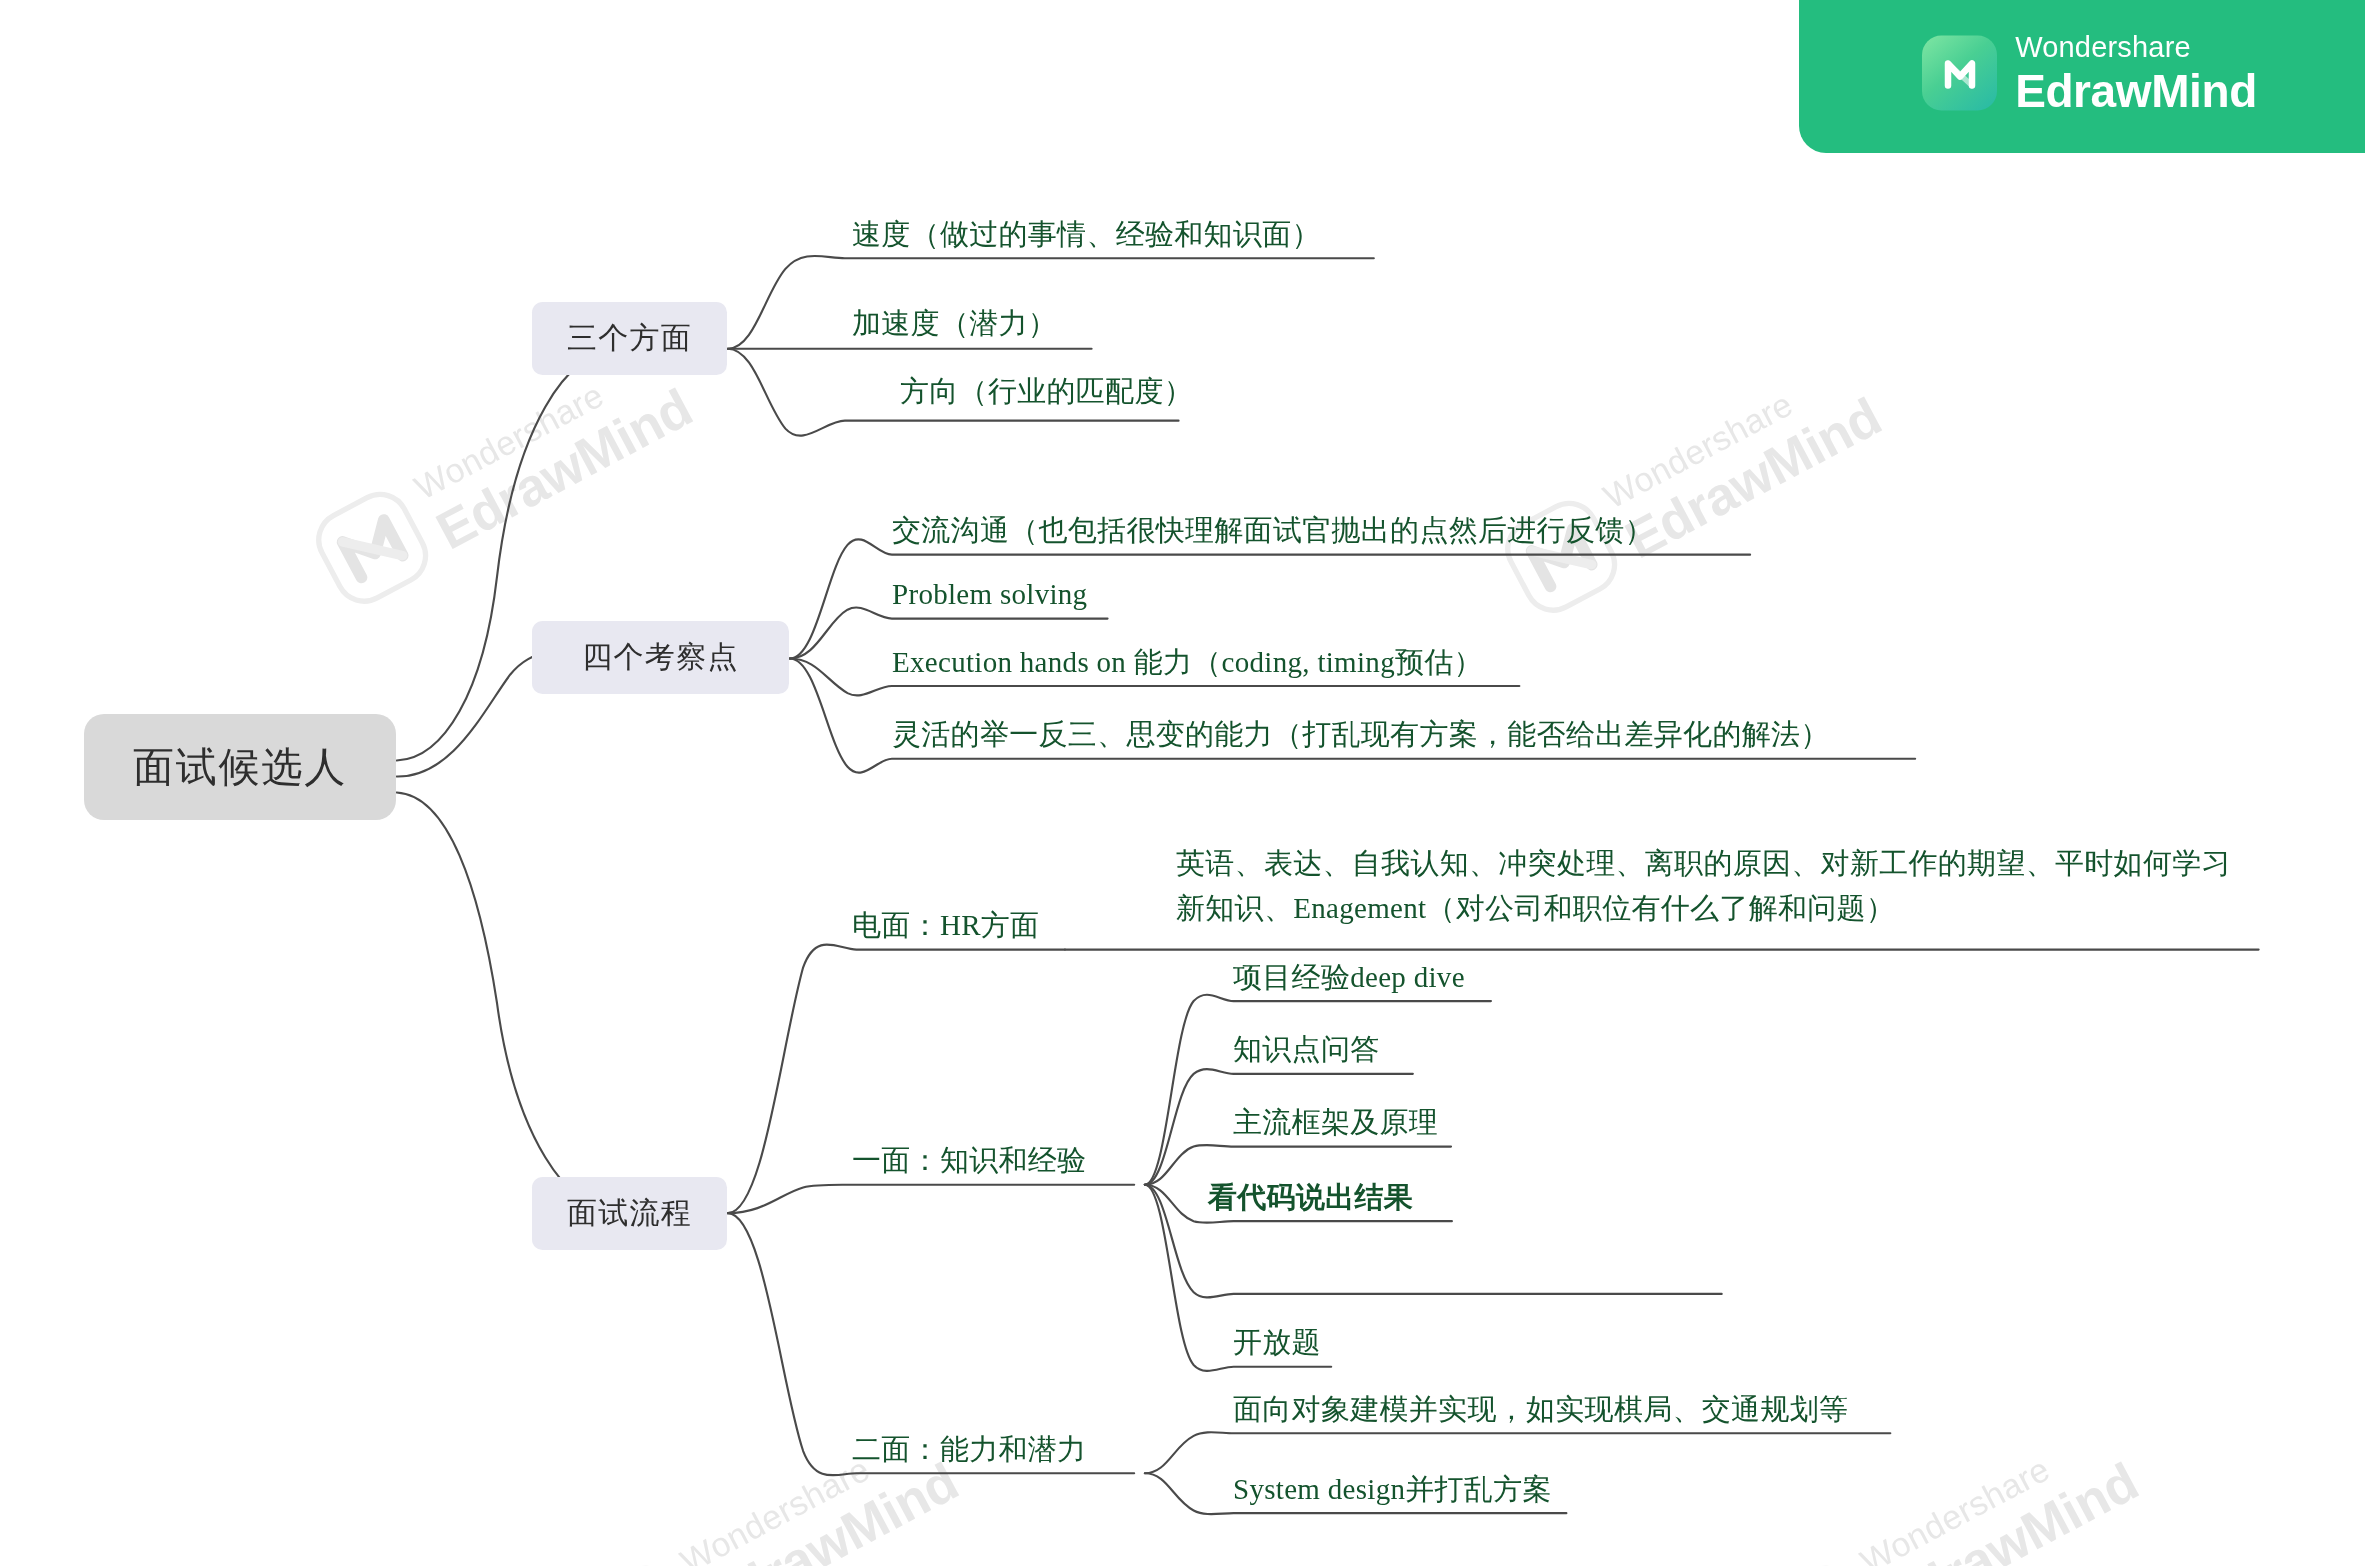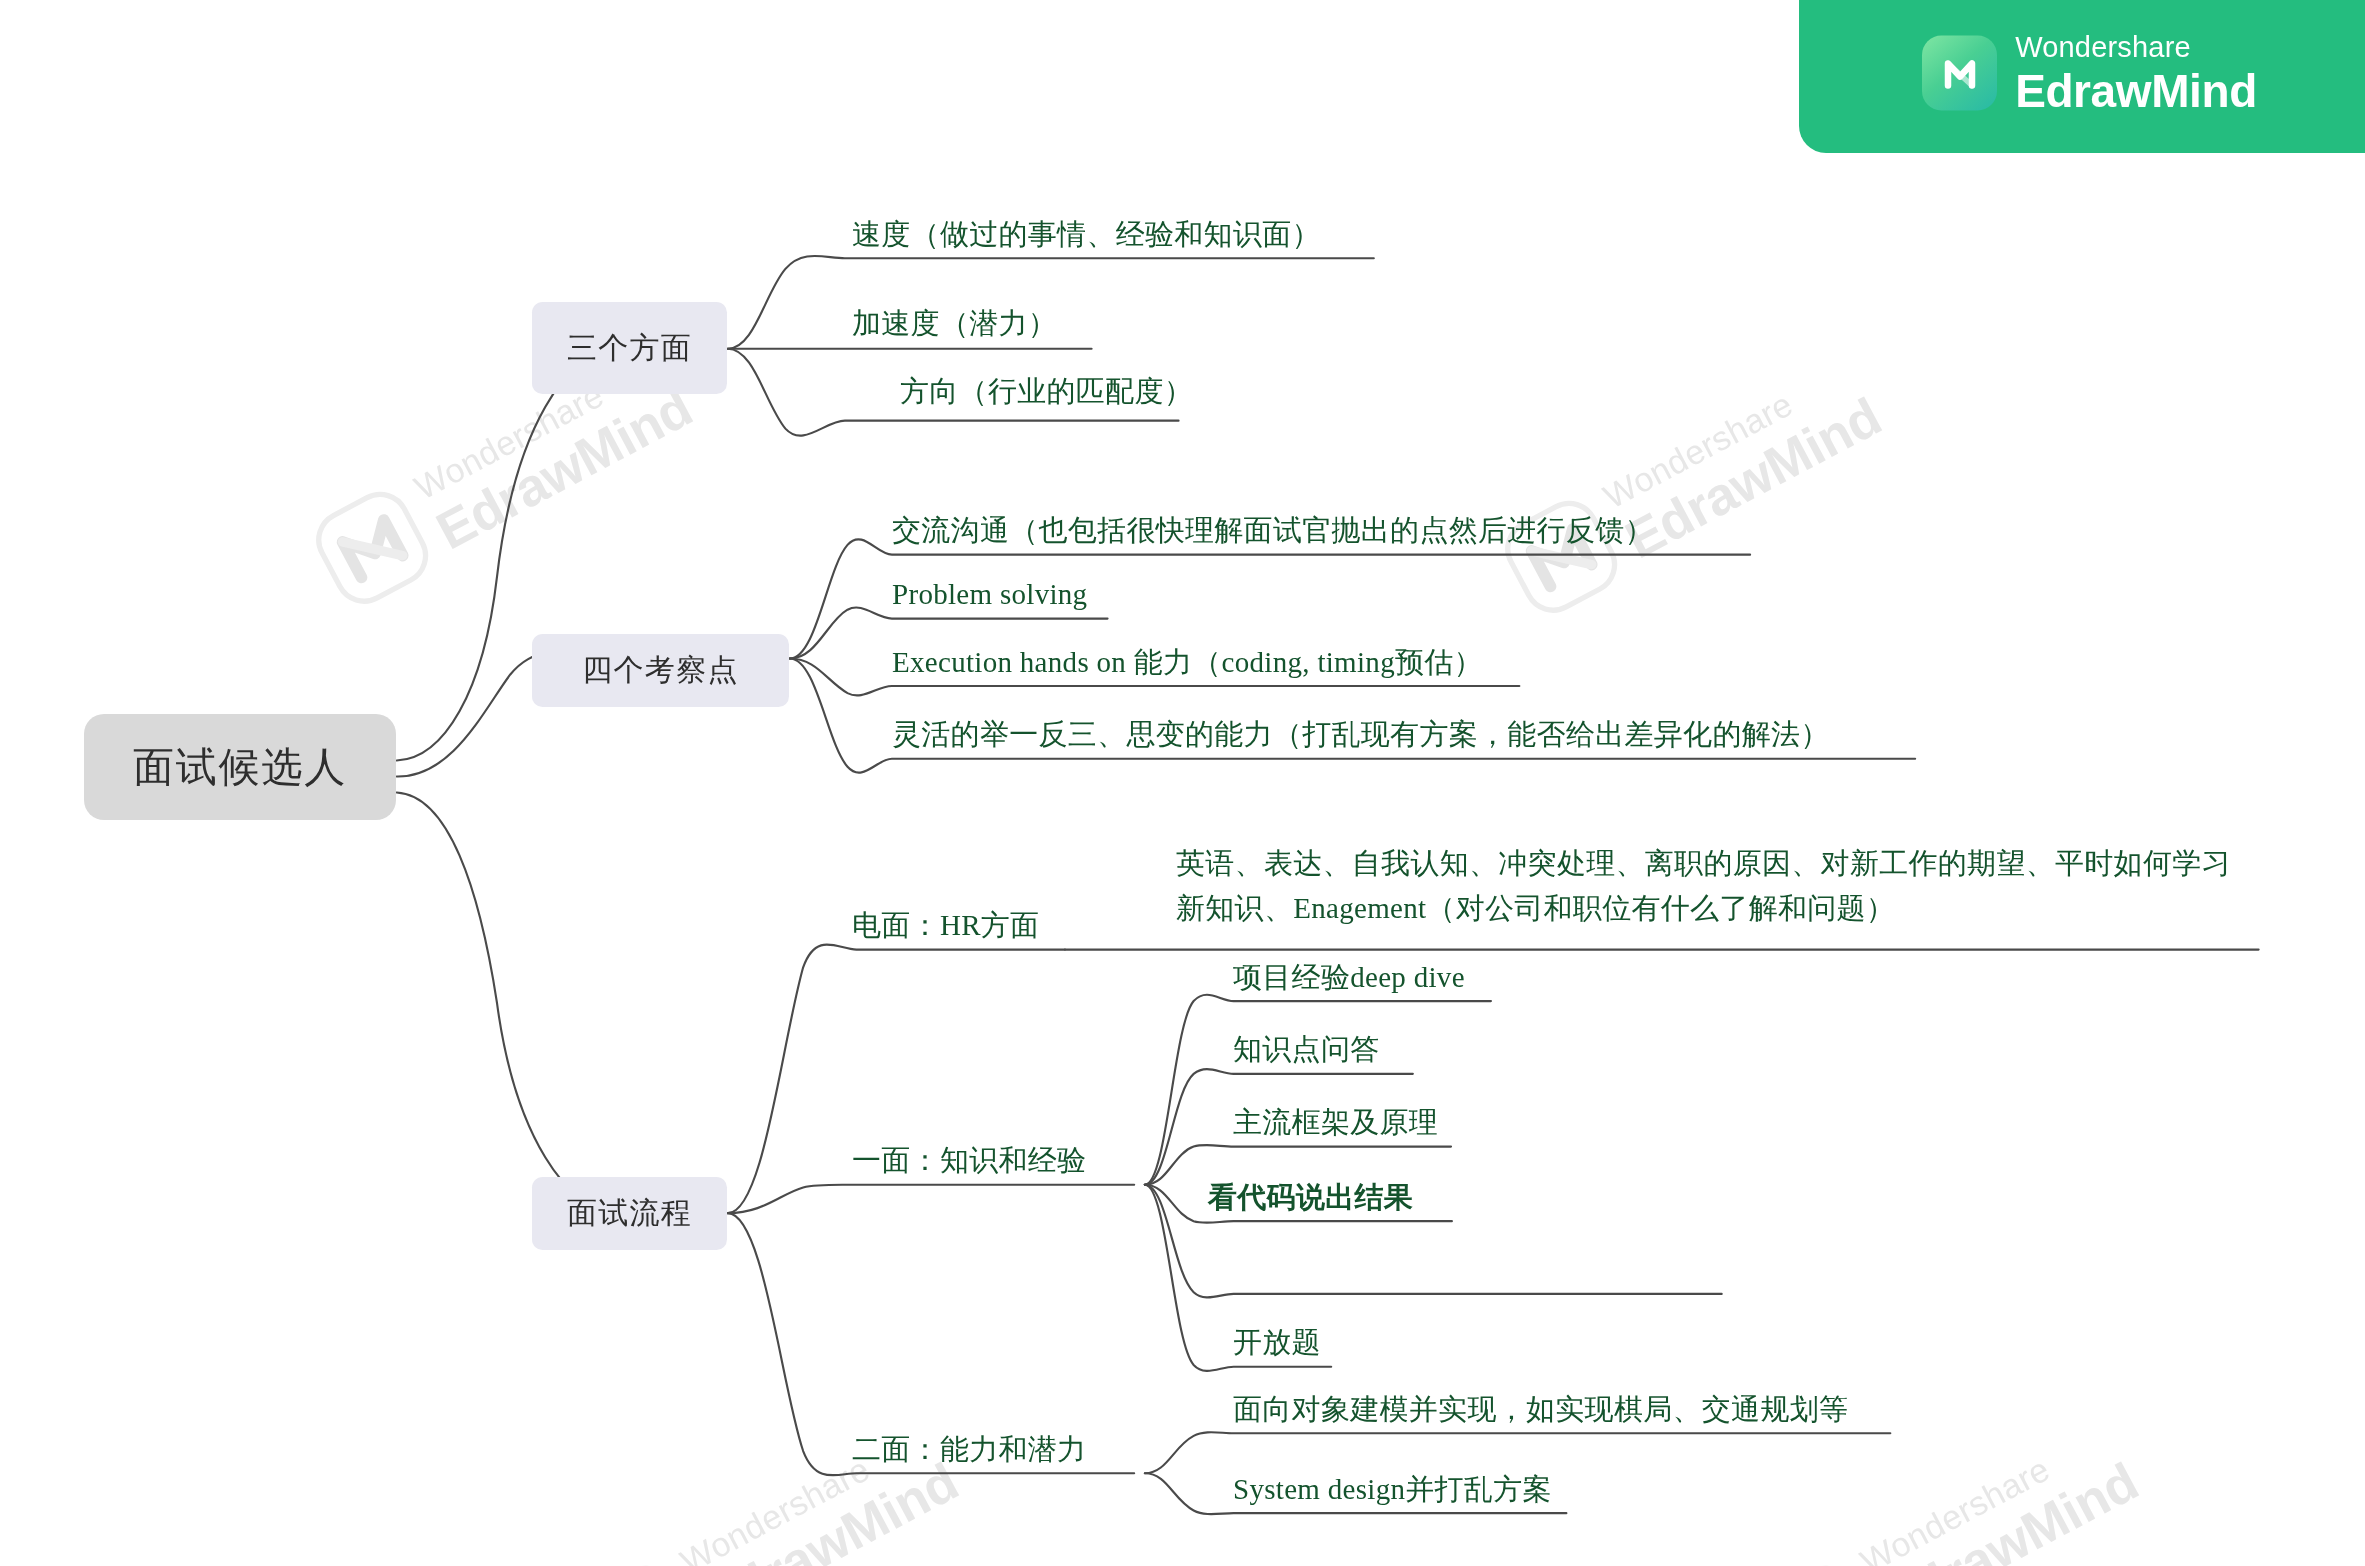--- a/index.html
+++ b/index.html
@@ -272,35 +272,35 @@
 
     </g>
   </svg>
 
   <div id="nodes-layer">
 
     <div class="node node-root" style="left:84px; top:714px; width:312px; height:106px;">
       <span>面试候选人</span>
     </div>
 
-    <div class="node node-branch" style="left:532px; top:302px; width:195px; height:92px;text-align:center;">
+    <div class="node node-branch" style="left:532px; top:302px; width:195px; height:73px;text-align:center;">
       <span>三个方面</span>
     </div>
 
     <div class="node node-text" style="left:852px; top:206px; height:50px;">
       <span>速度（做过的事情、经验和知识面）</span>
     </div>
     <div class="node node-text" style="left:852px; top:295px; height:50px;">
       <span>加速度（潜力）</span>
     </div>
     <div class="node node-text" style="left:900px; top:367px; height:50px;align-items:center;">
       <span>方向（行业的匹配度）</span>
     </div>
 
-    <div class="node node-branch" style="left:532px; top:621px; width:257px; height:73px;margin-top:13px;">
+    <div class="node node-branch" style="left:532px; top:621px; width:257px; height:73px;">
       <span>四个考察点</span>
     </div>
 
     <div class="node node-text" style="left:892px; top:502px; height:50px;">
       <span>交流沟通（也包括很快理解面试官抛出的点然后进行反馈）</span>
     </div>
     <div class="node node-text" style="left:892px; top:566px; height:50px;">
       <span>Problem solving</span>
     </div>
     <div class="node node-text" style="left:892px; top:634px; height:50px;">

